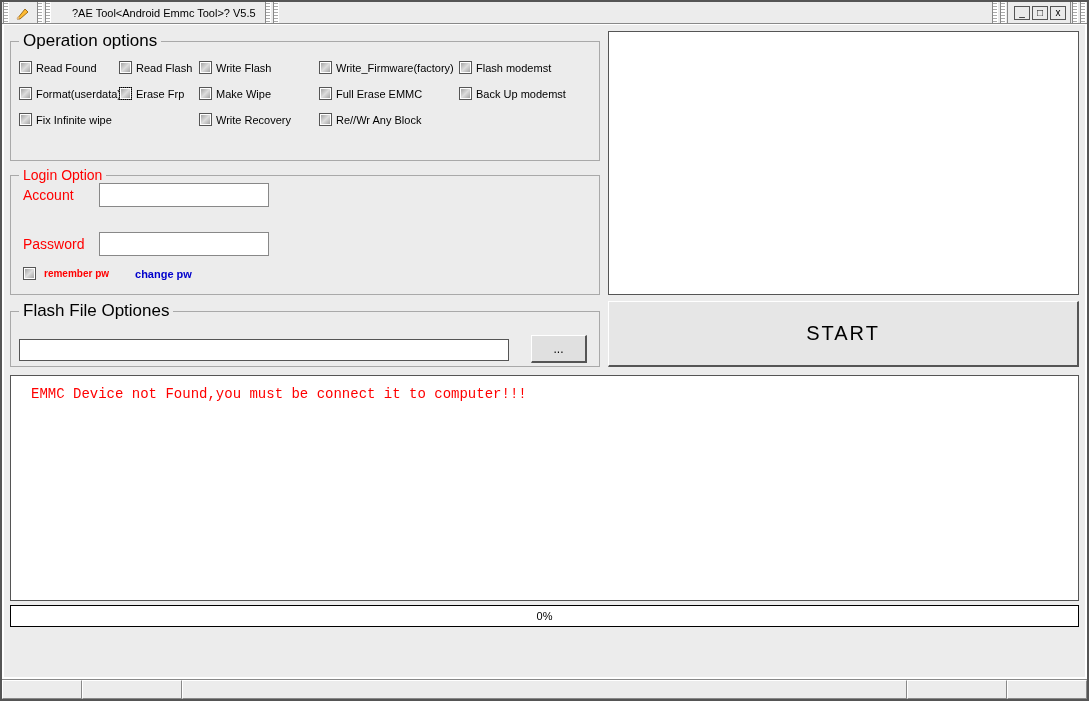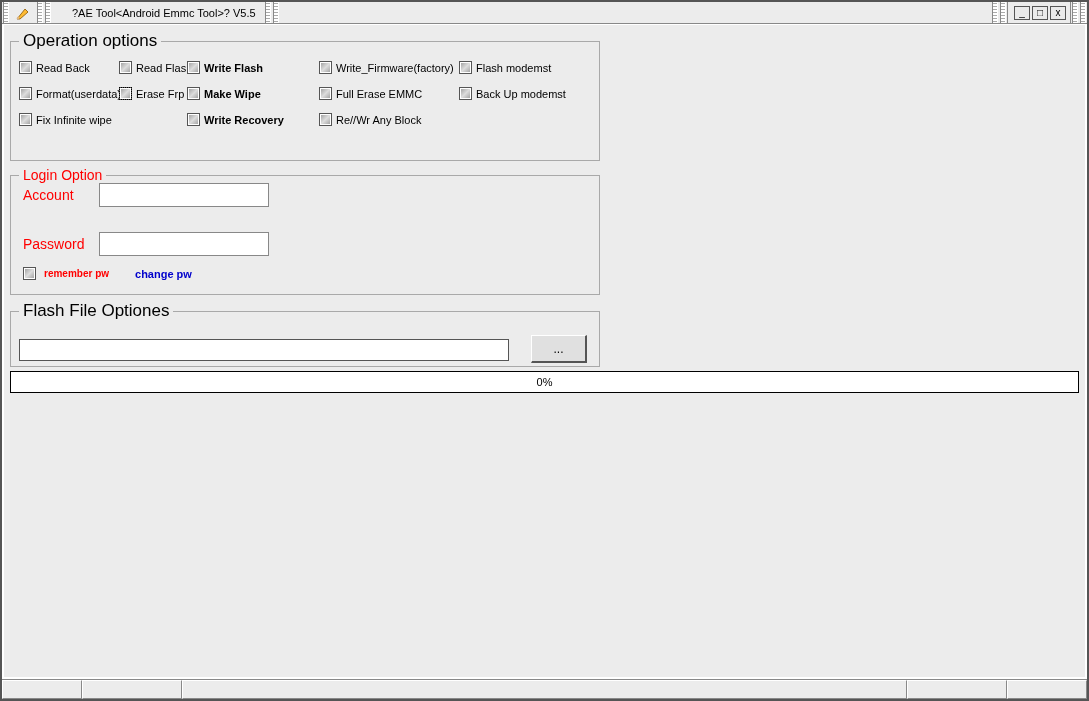--- a/index.html
+++ b/index.html
@@ -91,21 +91,21 @@
   
   .toprow { display:flex; gap:8px; }
   .leftcol { width: 590px; }
   .rightcol { flex:1; display:flex; flex-direction:column; }
 
   .ops { height: 130px; position:relative; }
   .ops .row { position:absolute; left:8px; right:8px; }
   .r1 { top: 10px; } .r2 { top: 36px; } .r3 { top: 62px; }
   .c1 { position:absolute; left: 0px;   width:100px; }
   .c2 { position:absolute; left: 100px; width:80px; }
-  .c3 { position:absolute; left: 168px; width:110px;font-weight:bold; }
+  .c3 { position:absolute; left: 180px; width:110px; }
   .c4 { position:absolute; left: 300px; width:140px; }
   .c5 { position:absolute; left: 440px; width:130px; }
 
   .midrow { display:flex; gap:8px; margin-top:6px; }
   .others { width: 300px; height: 128px; }
   .login { flex:1; height:128px; position:relative; }
   .login legend { color: #ff0000; font-size: 14px; }
   .login-row { position:absolute; display:flex; align-items:center; }
   .lr1 { top: 0; left: 12px; }
   .lr2 { top: 49px; left: 12px; }
@@ -245,21 +245,21 @@
   <div class="client">
 
     <div class="toprow">
       <div class="leftcol">
         <fieldset class="ops">
           <legend>Operation options</legend>
           <div class="row r1">
             <div class="c1">
                 <label class="chk">
                   <span class="chkbox"></span>
-                  <span>Read Back</span>
+                  <span>Read Found</span>
                 </label>
               </div>
             <div class="c2">
                 <label class="chk">
                   <span class="chkbox"></span>
                   <span>Read Flash</span>
                 </label>
               </div>
             <div class="c3">
                 <label class="chk">
@@ -355,22 +355,29 @@
           </fieldset>
         </div>
 
         <fieldset class="flashfile">
           <legend>Flash File Optiones</legend>
           <input type="text" value="" style="">
           <button class="browse">...</button>
         </fieldset>
       </div>
 
+      <div class="rightcol">
+        <div class="preview"></div>
+        <div class="startbtn-wrap">
+          <button class="startbtn">START</button>
+        </div>
+      </div>
     </div>
 
+    <div class="log">EMMC Device not Found,you must be connect it to computer!!!</div>
 
     <div class="progress">
       <span>0%</span>
     </div>
   </div>
 
   <div class="statusbar">
     <div class="statuscell" style="width:80px"></div>
     <div class="statuscell" style="width:100px"></div>
     <div class="statuscell" style="flex:1"></div>

